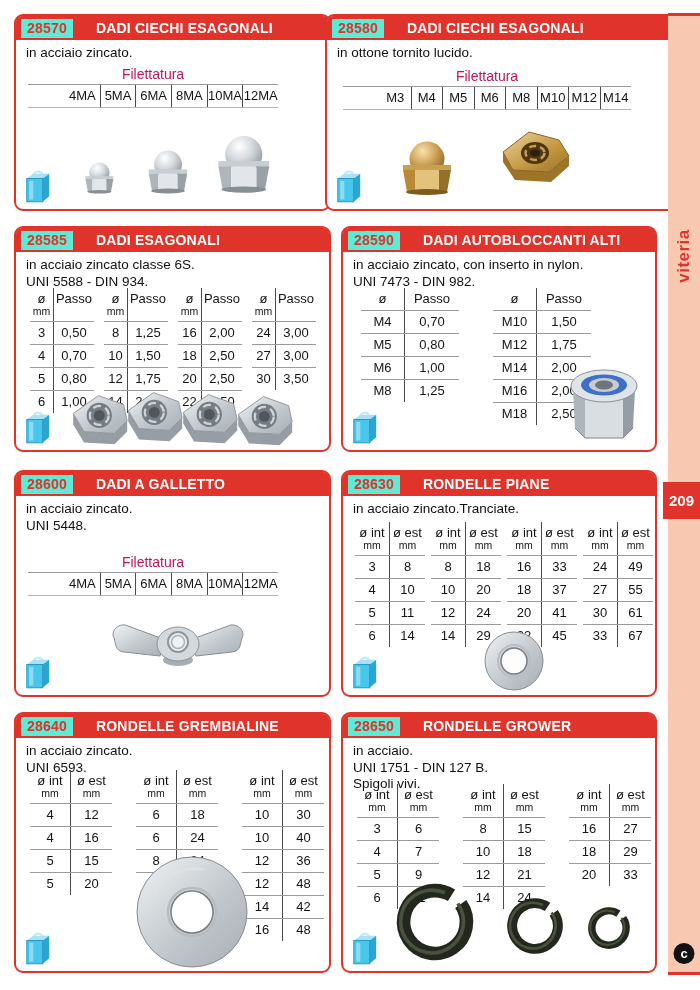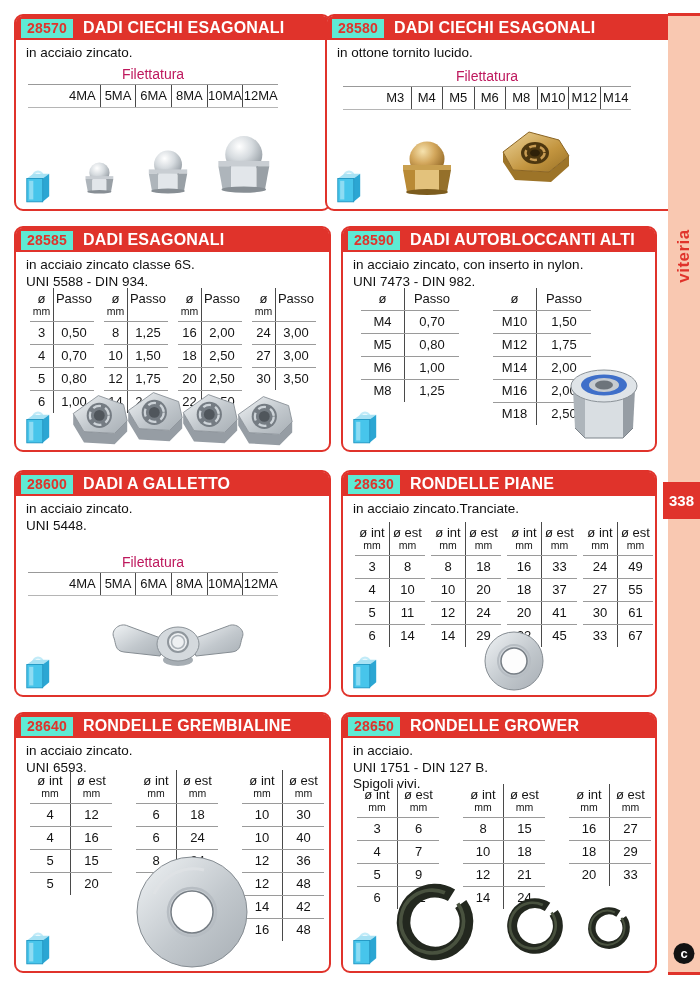--- a/index.html
+++ b/index.html
@@ -4,21 +4,21 @@
 <style>
   html,body{margin:0;padding:0;background:#fff;}
   .page{position:relative;width:700px;height:990px;background:#ffffff;overflow:hidden;
         font-family:"Liberation Sans", sans-serif;color:#141414;}
   
   .panel{position:absolute;background:#fff;border:2px solid #e0332b;border-radius:9px;box-sizing:border-box;}
   .panel-header{display:flex;align-items:center;background:#e0332b;height:24px;
                 border-radius:6px 6px 0 0;padding:0 8px 0 5px;}
   .code-box{background:#5eead4;color:#e0332b;font-weight:bold;font-size:14px;
             padding:0 6px;line-height:19px;letter-spacing:.2px;}
-  .panel-title{color:#fff;font-weight:bold;font-size:16px;margin-left:10px;
+  .panel-title{color:#fff;font-weight:bold;font-size:14px;margin-left:23px;
                letter-spacing:.2px;white-space:nowrap;}
   .desc{padding:5px 10px 0 10px;font-size:13.5px;line-height:1.24;color:#101010;white-space:pre-line;}
   
   .filett{position:absolute;}
   .filett-label{text-align:center;font-size:14px;margin-bottom:2px;color:#be185d;}
   .filett-row{display:flex;border-top:1.5px solid #999;border-bottom:1.5px solid #b5b5b5;}
   .filett-cell{flex:1;text-align:center;font-size:13px;padding:3px 0 4px;border-left:1.5px solid #4a4a4a;}
   .filett-cell:first-child{border-left:none;margin-left:37px;}
   
   .pairs{position:absolute;display:flex;}
@@ -762,17 +762,17 @@
       <use href="#spring" x="112" y="22" width="64" height="64"></use>
       <use href="#spring" x="194" y="32" width="48" height="48"></use>
     </svg>
     <svg class="pkg" width="28" height="36">
         <use href="#pkg" width="28" height="36"></use>
       </svg>
   </section>
 
   <aside class="sidebar">
     <div class="sidebar-label">viteria</div>
-    <div class="page-tab">338</div>
+    <div class="page-tab">209</div>
     <div class="logo">c</div>
   </aside>
 
 </div>
 
 </body></html>

